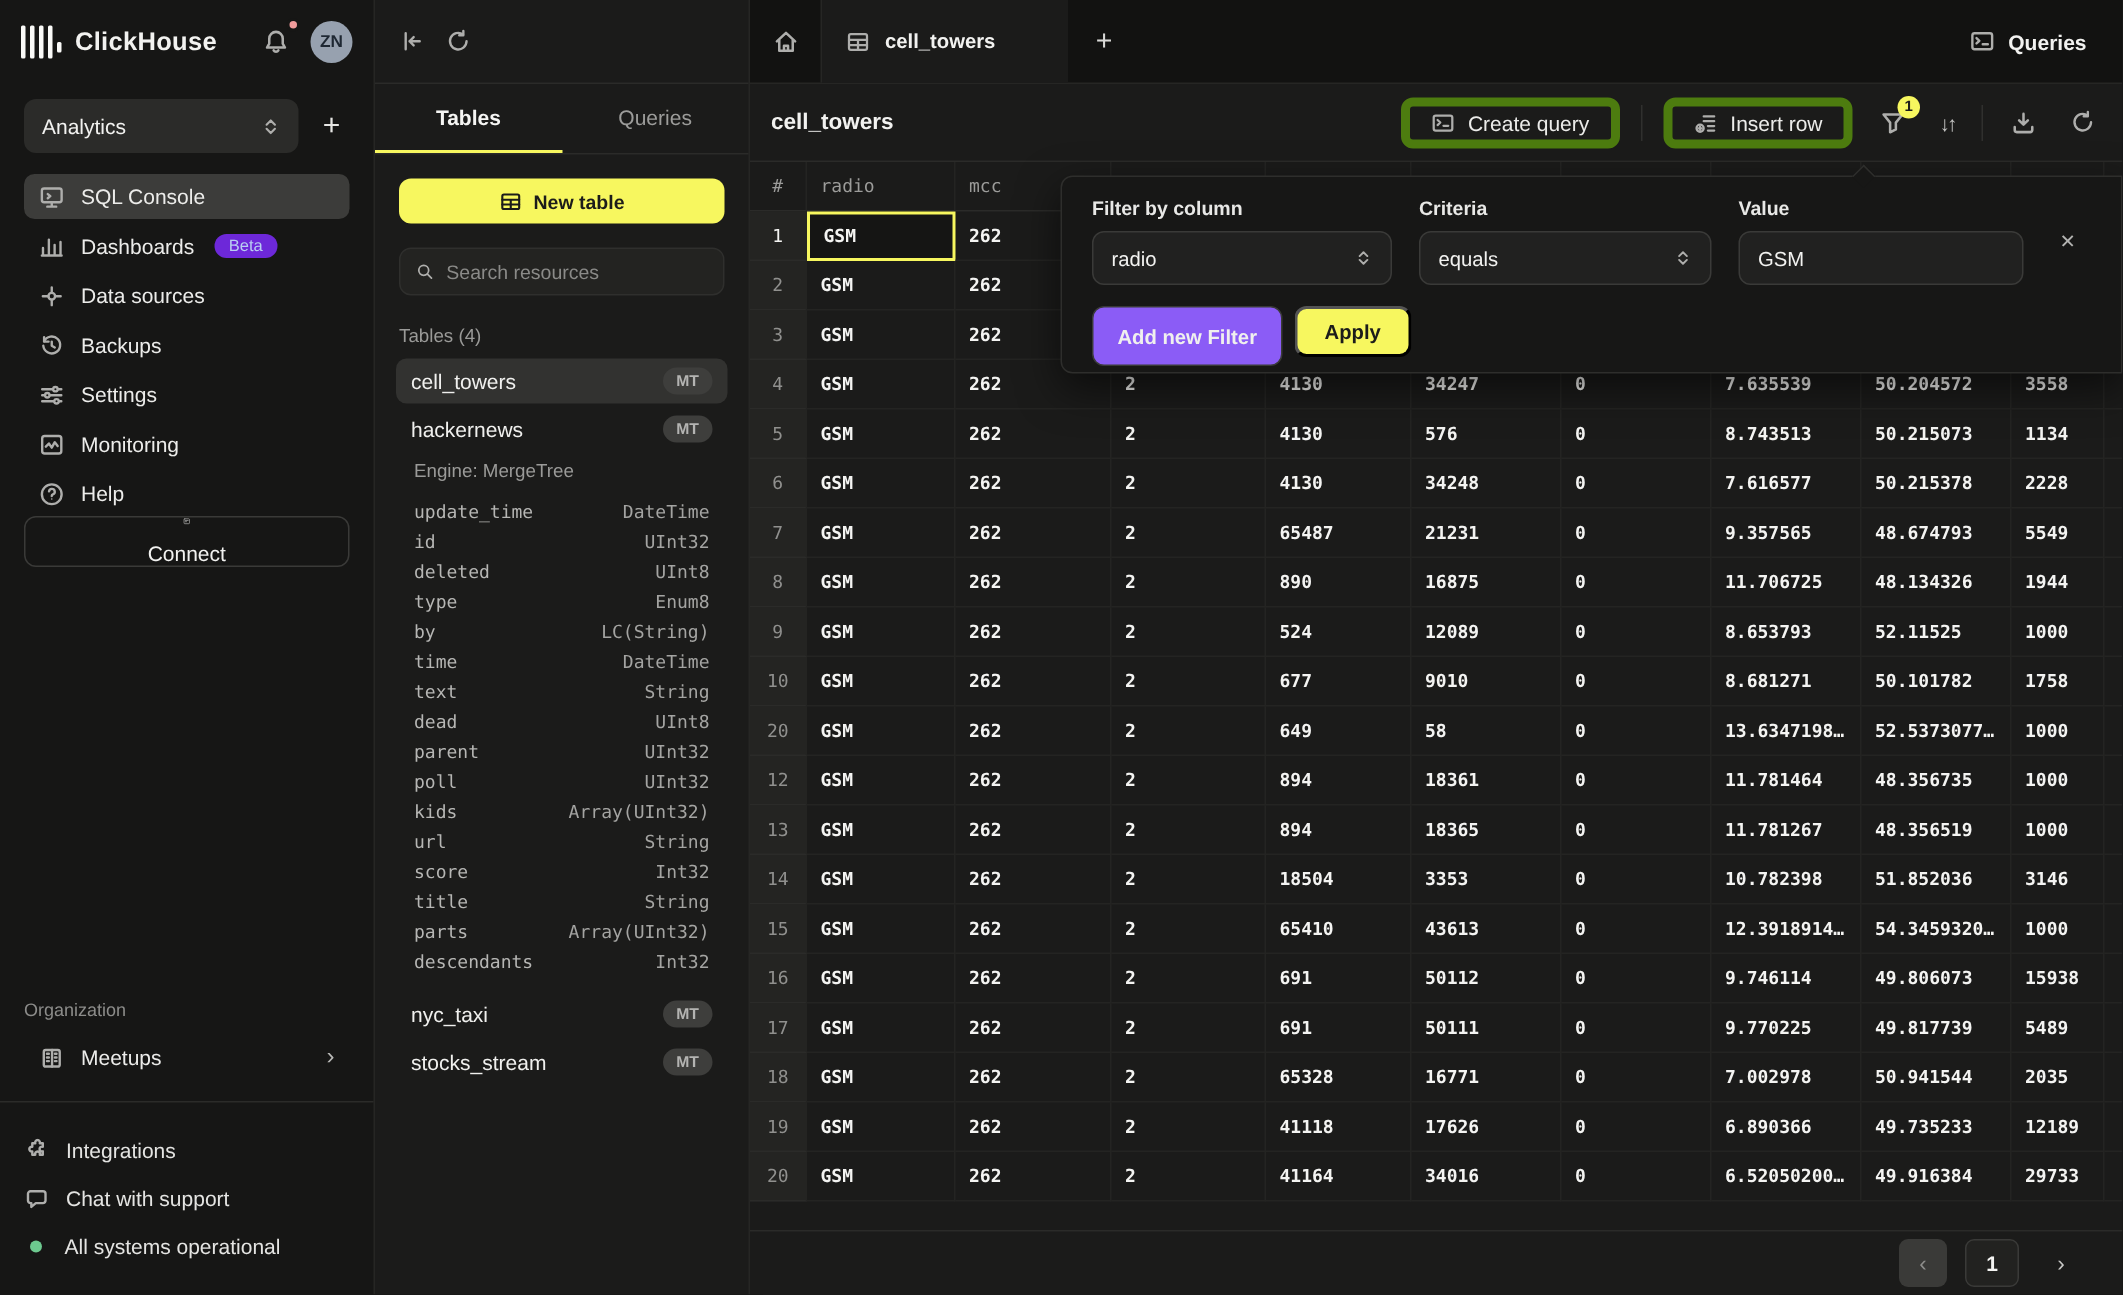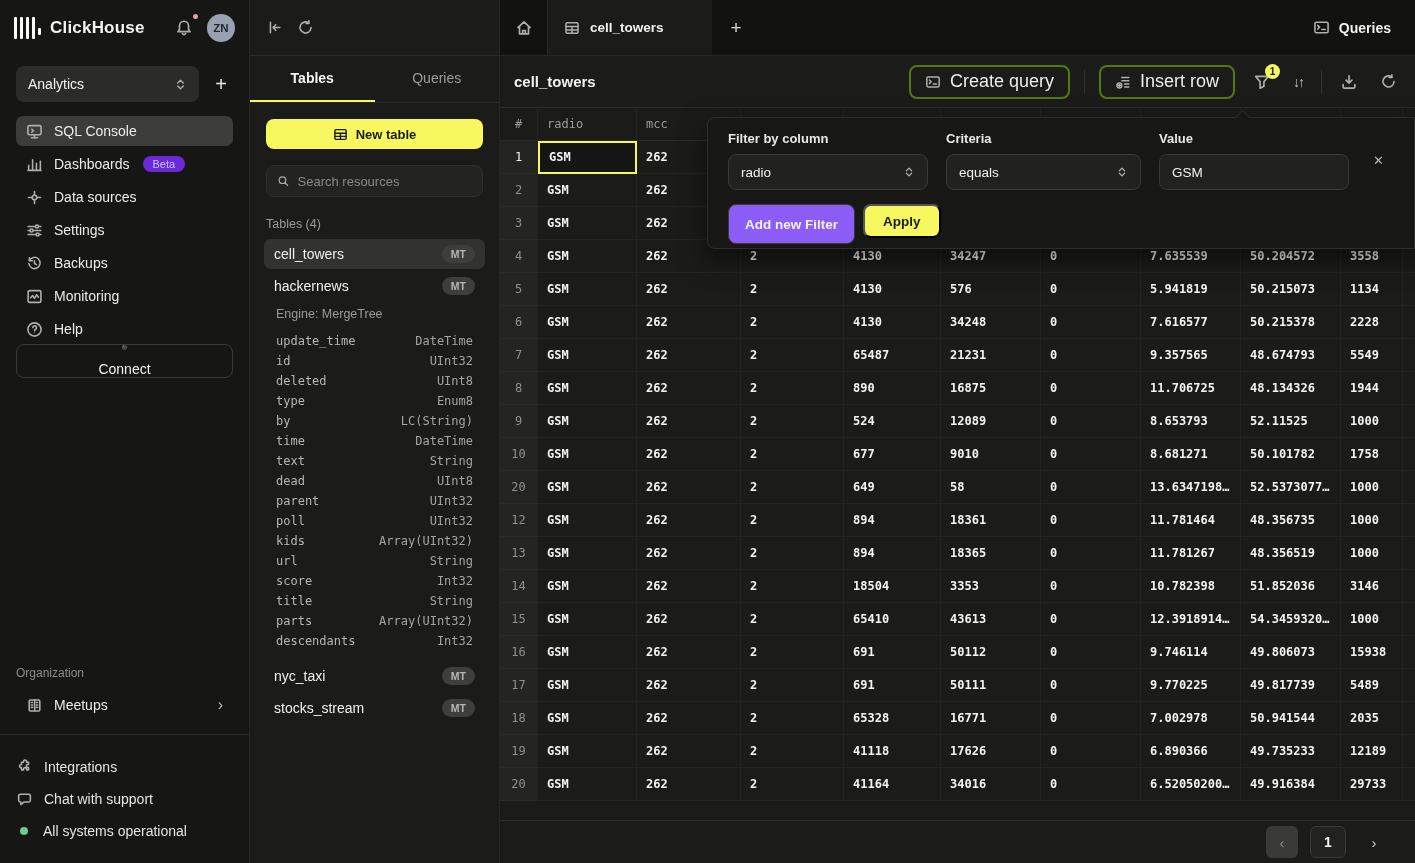--- a/index.html
+++ b/index.html
@@ -86,22 +86,22 @@
   .doc-tab { width:164px; background:#1B1B1A; display:flex; align-items:center; gap:10px; padding:0 16px;
              font-size:13.5px; font-weight:600; cursor:pointer; }
   .tab-plus { width:48px; display:flex; align-items:center; justify-content:center; font-size:19px;
               color:#D8D8D6; cursor:pointer; }
   .queries-link { margin-left:auto; display:flex; align-items:center; gap:9px; padding:0 24px;
                   font-size:14px; font-weight:600; cursor:pointer; }
   .titlebar { height:52px; display:flex; align-items:center; padding:0 14px 0 14px;
               border-bottom:1px solid #2B2B29; }
   .page-title { font-size:15px; font-weight:700; }
   .tb-right { margin-left:auto; display:flex; align-items:center; gap:14px; }
-  .tb-btn { height:34px; border:2px solid #4d7c0f; border-radius:8px; display:flex; align-items:center;
-            gap:9px; padding:0 14px; font-size:18px; color:#ECECEA; cursor:pointer; background:transparent; }
+  .tb-btn { height:34px; border:6px solid #4d7c0f; border-radius:8px; display:flex; align-items:center;
+            gap:9px; padding:0 14px; font-size:14px; color:#ECECEA; cursor:pointer; background:transparent; }
   .v-div { width:1px; height:24px; background:#30302E; }
   .icon-btn { position:relative; padding:4px; cursor:pointer; display:flex; align-items:center; }
   .filter-badge { position:absolute; top:-5px; right:-5px; width:15px; height:15px; border-radius:50%;
                   background:#F7F75F; color:#1C1C1A; font-size:10px; font-weight:700;
                   display:flex; align-items:center; justify-content:center; }
   .sort-glyph { font-size:14px; color:#C4C4C2; letter-spacing:-2px; }
 
   
   .grid-wrap { flex:1; overflow:hidden; }
   .grid-header, .tr { display:grid;
@@ -208,33 +208,33 @@
     </div>
     <div class="nav-item">
       <svg class="ico" width="17" height="17" viewBox="0 0 16 16">
           <circle cx="8" cy="8" r="2.1"></circle>
           <path d="M8 5.9V2.4M8 10.1v3.5M5.9 8H2.4M10.1 8h3.5"></path>
         </svg>
       <span>Data sources</span>
     </div>
     <div class="nav-item">
       <svg class="ico" width="17" height="17" viewBox="0 0 16 16">
+          <path d="M3.2 5.2A5.3 5.3 0 1 1 2.7 8"></path>
+          <path d="M3.2 2.6v2.8h2.8M8 5.4V8l1.9 1.1"></path>
+        </svg>
+      <span>Backups</span>
+    </div>
+    <div class="nav-item">
+      <svg class="ico" width="17" height="17" viewBox="0 0 16 16">
           <path d="M2 4.2h12M2 8h12M2 11.8h12"></path>
           <circle cx="10.3" cy="4.2" r="1.4" fill="#161615"></circle>
           <circle cx="5.2" cy="8" r="1.4" fill="#161615"></circle>
           <circle cx="11" cy="11.8" r="1.4" fill="#161615"></circle>
         </svg>
       <span>Settings</span>
-    </div>
-    <div class="nav-item">
-      <svg class="ico" width="17" height="17" viewBox="0 0 16 16">
-          <path d="M3.2 5.2A5.3 5.3 0 1 1 2.7 8"></path>
-          <path d="M3.2 2.6v2.8h2.8M8 5.4V8l1.9 1.1"></path>
-        </svg>
-      <span>Backups</span>
     </div>
     <div class="nav-item">
       <svg class="ico" width="17" height="17" viewBox="0 0 16 16">
           <rect x="2" y="2.5" width="12" height="11" rx="1.6"></rect>
           <path d="M4.3 9.2l1.9-2 1.8 2.6 1.9-3.4 1.8 2.4"></path>
         </svg>
       <span>Monitoring</span>
     </div>
     <div class="nav-item">
       <svg class="ico" width="17" height="17" viewBox="0 0 16 16">
@@ -544,21 +544,21 @@
           <div class="td filler"></div>
         </div>
         <div class="tr">
           <div class="td num">5</div>
           <div class="td">GSM</div>
           <div class="td">262</div>
           <div class="td">2</div>
           <div class="td">4130</div>
           <div class="td">576</div>
           <div class="td">0</div>
-          <div class="td">5.941819</div>
+          <div class="td">8.743513</div>
           <div class="td">50.215073</div>
           <div class="td">1134</div>
           <div class="td filler"></div>
         </div>
         <div class="tr">
           <div class="td num">6</div>
           <div class="td">GSM</div>
           <div class="td">262</div>
           <div class="td">2</div>
           <div class="td">4130</div>

